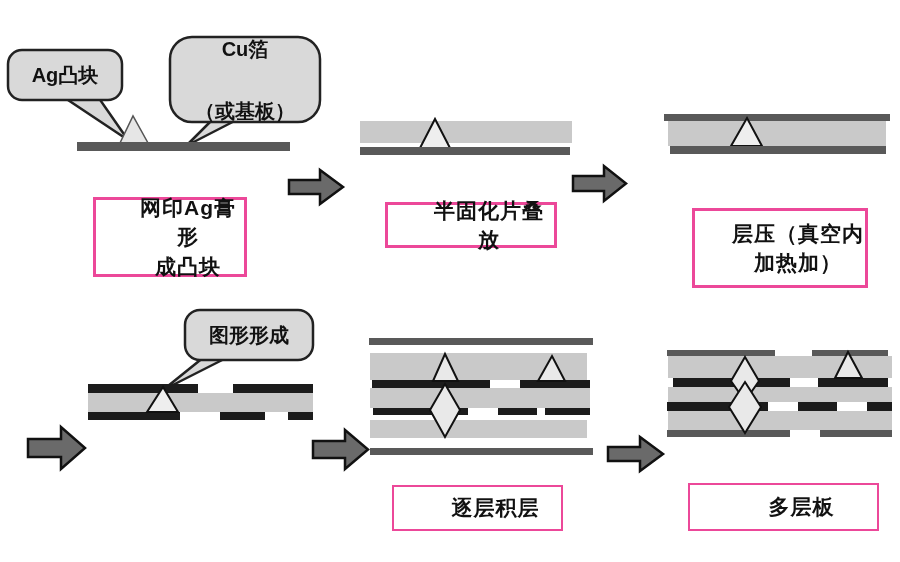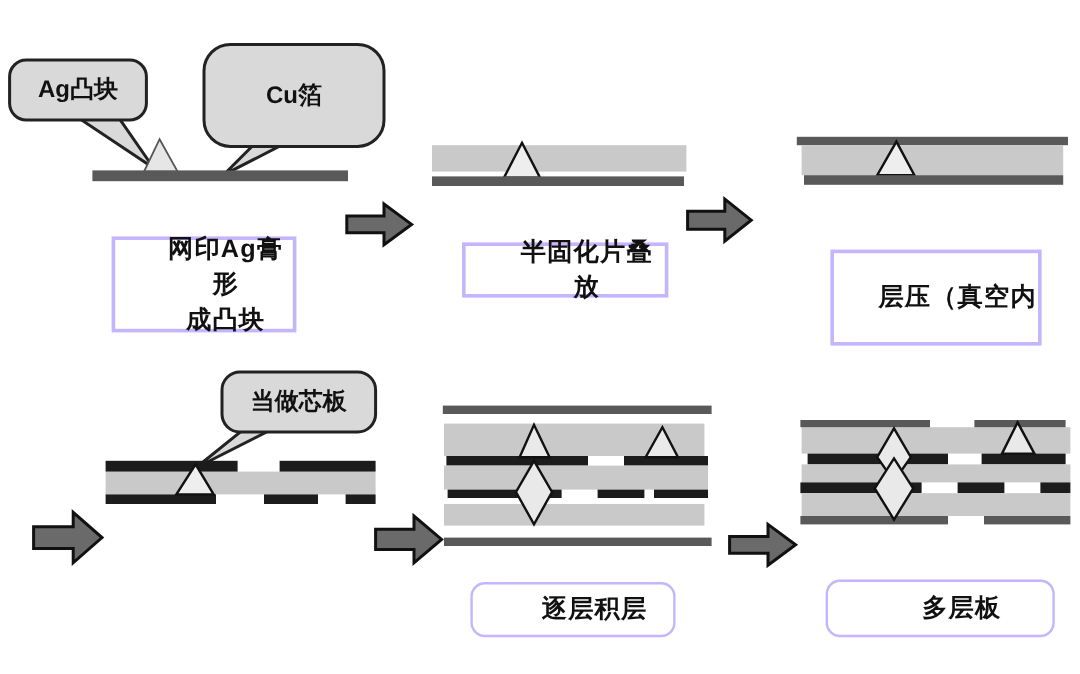--- a/index.html
+++ b/index.html
@@ -8,26 +8,26 @@
     font-family:"Liberation Sans","DejaVu Sans",sans-serif;overflow:hidden;
   }
   .stage svg{position:absolute;left:0;top:0;}
   .bubble-text{
     position:absolute;display:flex;align-items:center;justify-content:center;
     text-align:center;font-weight:bold;color:#111;font-size:20px;line-height:1.3;
     pointer-events:none;
   }
   .bubble-text.two-line{flex-direction:column;gap:36px;}
   .step-box{
-    position:absolute;background:#ffffff;border:3px solid #c4b5fd;
+    position:absolute;background:#ffffff;border:3px solid #ec4899;
     display:flex;flex-direction:column;align-items:center;justify-content:center;
     text-align:center;font-weight:bold;color:#111;font-size:21px;line-height:1.4;
     box-sizing:border-box;letter-spacing:1px;padding-left:36px;
   }
-  .step-box.thin{border-width:2px;border-radius:12px;}
+  .step-box.thin{border-width:2px;}
 </style>
 </head>
 <body>
 
 <div class="stage">
 
   <svg width="900" height="562" viewBox="0 0 900 562">
 
     <polygon points="62,96 94,91 128,140" fill="#d9d9d9" stroke="#222" stroke-width="2.5"></polygon>
     <polygon points="214,118 252,112 186,146" fill="#d9d9d9" stroke="#222" stroke-width="2.5"></polygon>
@@ -103,35 +103,37 @@
     <polygon points="573,176 604,176 604,166 626,183.5 604,201 604,191 573,191" fill="#6a6a6a" stroke="#111" stroke-width="2.5"></polygon>
     <polygon points="28,439 61,439 61,427 85,448 61,469 61,457 28,457" fill="#6a6a6a" stroke="#111" stroke-width="2.5"></polygon>
     <polygon points="313,441 345,441 345,430 368,449.5 345,469 345,458 313,458" fill="#6a6a6a" stroke="#111" stroke-width="2.5"></polygon>
     <polygon points="608,447 640,447 640,437 663,454 640,471 640,461 608,461" fill="#6a6a6a" stroke="#111" stroke-width="2.5"></polygon>
   </svg>
 
   <div class="bubble-text" style="left:8px;top:50px;width:114px;height:50px;">Ag凸块</div>
 
   <div class="bubble-text two-line" style="left:170px;top:37px;width:150px;height:85px;">
     <span>Cu箔</span>
+    <span>（或基板）</span>
   </div>
 
-  <div class="bubble-text" style="left:185px;top:310px;width:128px;height:50px;">当做芯板</div>
+  <div class="bubble-text" style="left:185px;top:310px;width:128px;height:50px;">图形形成</div>
 
   <div class="step-box" style="left:93px;top:197px;width:154px;height:80px;">
     <span>网印Ag膏形</span>
     <span>成凸块</span>
   </div>
 
   <div class="step-box" style="left:385px;top:202px;width:172px;height:46px;">
     <span>半固化片叠放</span>
   </div>
 
   <div class="step-box" style="left:692px;top:192px;width:176px;height:80px;margin-top:16px;">
     <span>层压（真空内</span>
+    <span>加热加）</span>
   </div>
 
 
   <div class="step-box thin" style="left:392px;top:485px;width:171px;height:46px;">
     <span>逐层积层</span>
   </div>
 
   <div class="step-box thin" style="left:688px;top:483px;width:191px;height:48px;">
     <span>多层板</span>
   </div>

